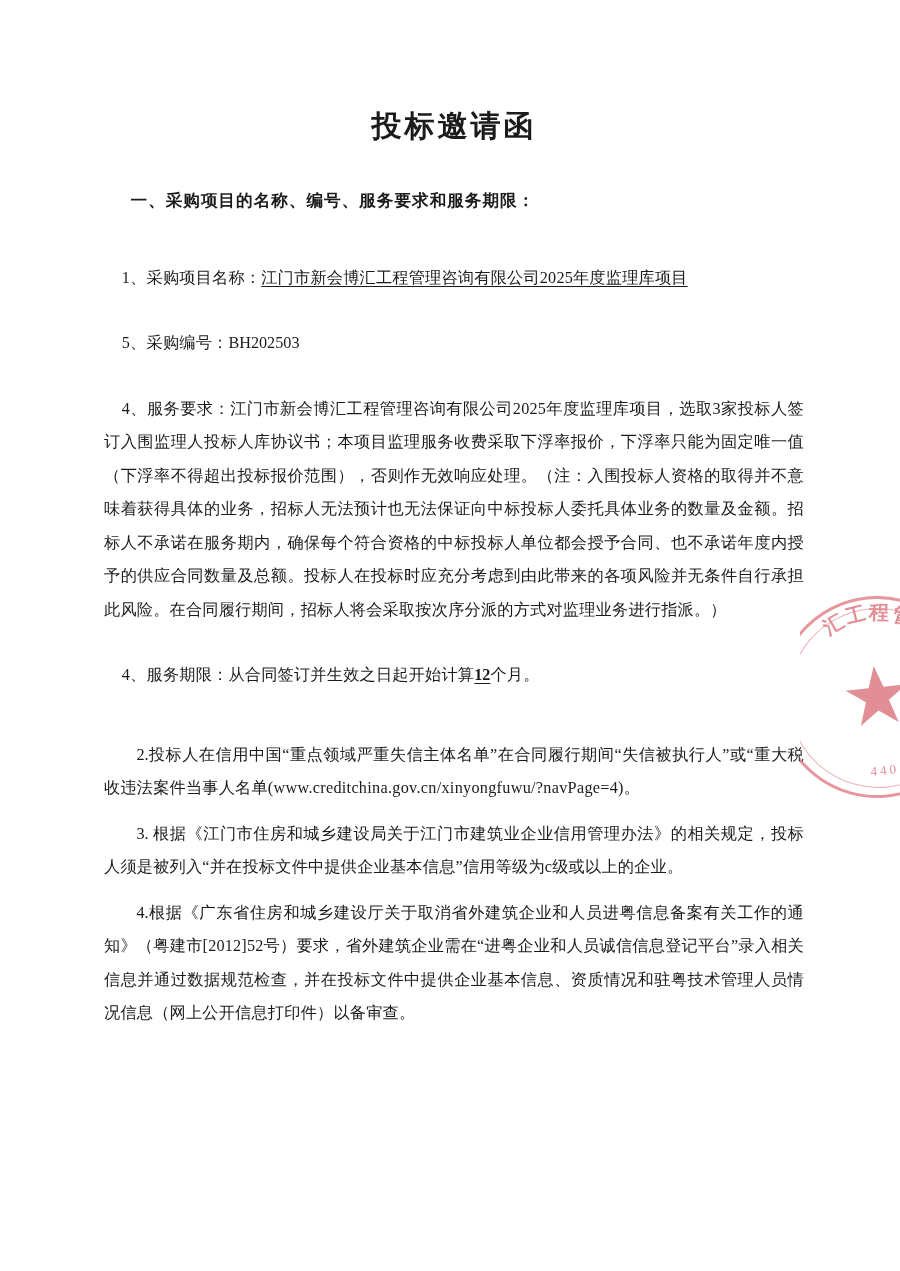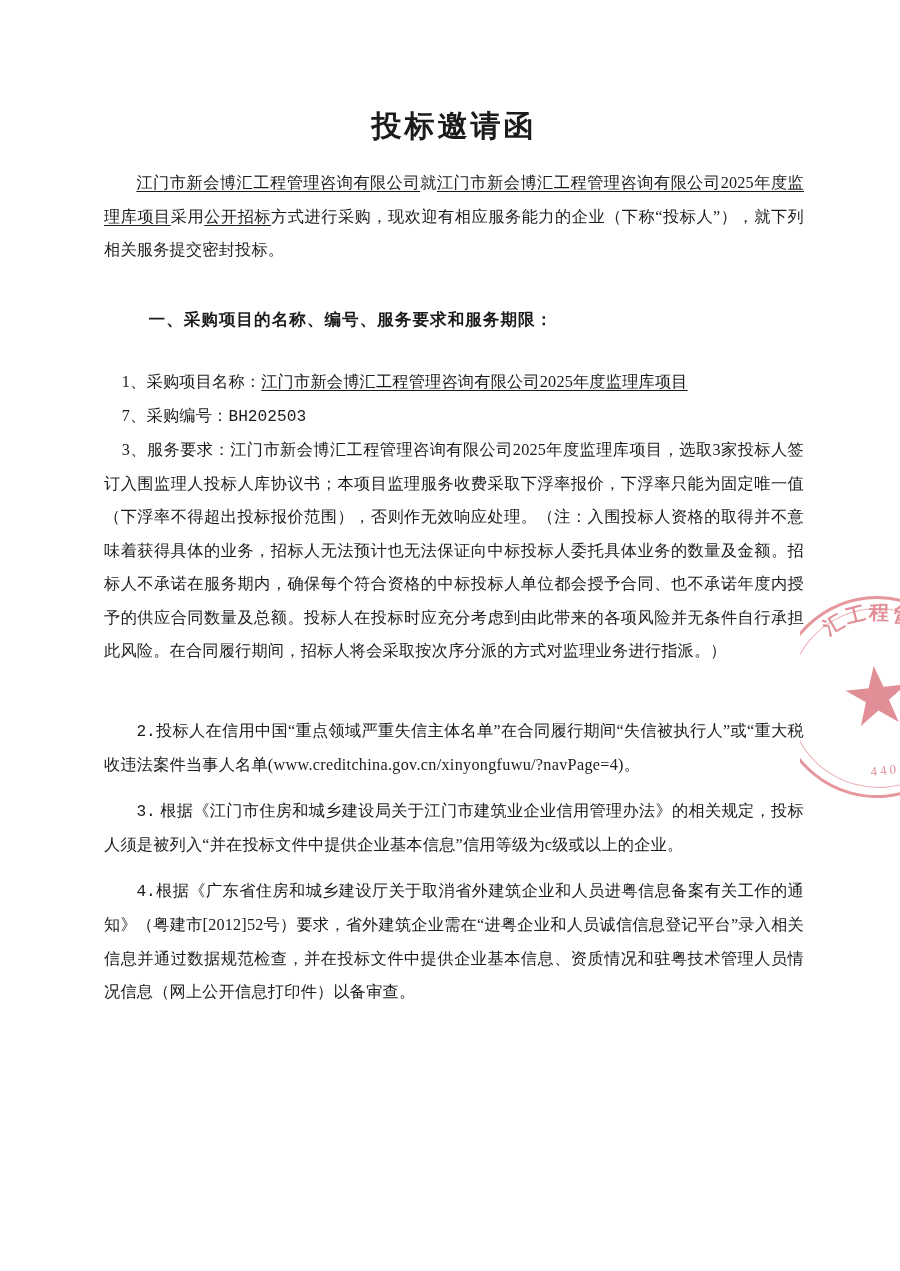--- a/index.html
+++ b/index.html
@@ -43,42 +43,42 @@
   
   .para {
     font-size: 16.2px;
     line-height: 33.5px;
     text-align: justify;
     text-justify: inter-ideograph;
     letter-spacing: 0.2px;
     margin: 0;
   }
   .indent-2 { text-indent: 2em; }
-  .indent-1 { text-indent: 1.1em; }
+  .indent-1 { text-indent: 1.1em; margin-top: 32px; }
 
   .u { text-decoration: underline; text-underline-offset: 3px; }
   .ub { font-weight: bold; text-decoration: underline; text-underline-offset: 3px; }
 
   
   .sec-head {
     font-size: 16.6px;
     font-weight: bold;
     line-height: 33.5px;
     text-indent: 1.6em;
     letter-spacing: 1px;
-    margin: 18px;
+    margin: 0;
   }
 
   .gap-sm { height: 12px; }
   .gap-md { height: 17px; }
   .gap-lg { height: 23px; }
 
   
   .latin {
-    font-family: Liberation Mono, monospace;
+    font-family: Liberation Serif, serif;
     letter-spacing: 0;
   }
   .mono-url {
     font-family: "Liberation Serif", "DejaVu Serif", serif;
     letter-spacing: 0.3px;
   }
 
   
   .page-num {
     position: absolute;
@@ -148,34 +148,34 @@
 <body>
 
 <div class="page">
 
   <div class="content">
 
     <div class="doc-title">投标邀请函</div>
 
     <div class="gap-lg"></div>
 
-    <p class="para indent-2"><span class="u">江门市新会博汇工程管理咨询有限公司</span><span>就</span><span class="u">江门市新会博汇工程管理咨询有限公司2025年度监理库项目</span><span>采用</span><span class="u">公开招标</span><span>方式进行采购，现欢迎有相应服务能力的企业（下称“投标人”），就下列相关服务提交密封投标。</span></p>
 
     <div class="gap-md"></div>
 
     <p class="sec-head">一、采购项目的名称、编号、服务要求和服务期限：</p>
 
     <div class="gap-sm"></div>
 
     <p class="para indent-1"><span>1、采购项目名称：</span><span class="u">江门市新会博汇工程管理咨询有限公司2025年度监理库项目</span></p>
 
-    <p class="para indent-1"><span>7、采购编号：</span><span class="latin">BH202503</span></p>
-
-    <p class="para indent-1"><span>3、服务要求：</span><span>江门市新会博汇工程管理咨询有限公司2025年度监理库项目，选取3家投标人签订入围监理人投标人库协议书；本项目监理服务收费采取下浮率报价，下浮率只能为固定唯一值（下浮率不得超出投标报价范围），否则作无效响应处理。（注：入围投标人资格的取得并不意味着获得具体的业务，招标人无法预计也无法保证向中标投标人委托具体业务的数量及金额。招标人不承诺在服务期内，确保每个符合资格的中标投标人单位都会授予合同、也不承诺年度内授予的供应合同数量及总额。投标人在投标时应充分考虑到由此带来的各项风险并无条件自行承担此风险。在合同履行期间，招标人将会采取按次序分派的方式对监理业务进行指派。）</span></p>
-
+    <p class="para indent-1"><span>5、采购编号：</span><span class="latin">BH202503</span></p>
+
+    <p class="para indent-1"><span>4、服务要求：</span><span>江门市新会博汇工程管理咨询有限公司2025年度监理库项目，选取3家投标人签订入围监理人投标人库协议书；本项目监理服务收费采取下浮率报价，下浮率只能为固定唯一值（下浮率不得超出投标报价范围），否则作无效响应处理。（注：入围投标人资格的取得并不意味着获得具体的业务，招标人无法预计也无法保证向中标投标人委托具体业务的数量及金额。招标人不承诺在服务期内，确保每个符合资格的中标投标人单位都会授予合同、也不承诺年度内授予的供应合同数量及总额。投标人在投标时应充分考虑到由此带来的各项风险并无条件自行承担此风险。在合同履行期间，招标人将会采取按次序分派的方式对监理业务进行指派。）</span></p>
+
+    <p class="para indent-1"><span>4、服务期限：</span><span>从合同签订并生效之日起开始计算</span><span class="ub latin">12</span><span>个月。</span></p>
 
     <div class="gap-md"></div>
 
 
     <div class="gap-md"></div>
 
 
     <div class="gap-sm"></div>
 
     <p class="para indent-2"><span class="latin">2.</span><span>投标人在信用中国“重点领域严重失信主体名单”在合同履行期间“失信被执行人”或“重大税收违法案件当事人名单(</span><span class="mono-url">www.creditchina.gov.cn/xinyongfuwu/?navPage=4</span><span>)。</span></p>

